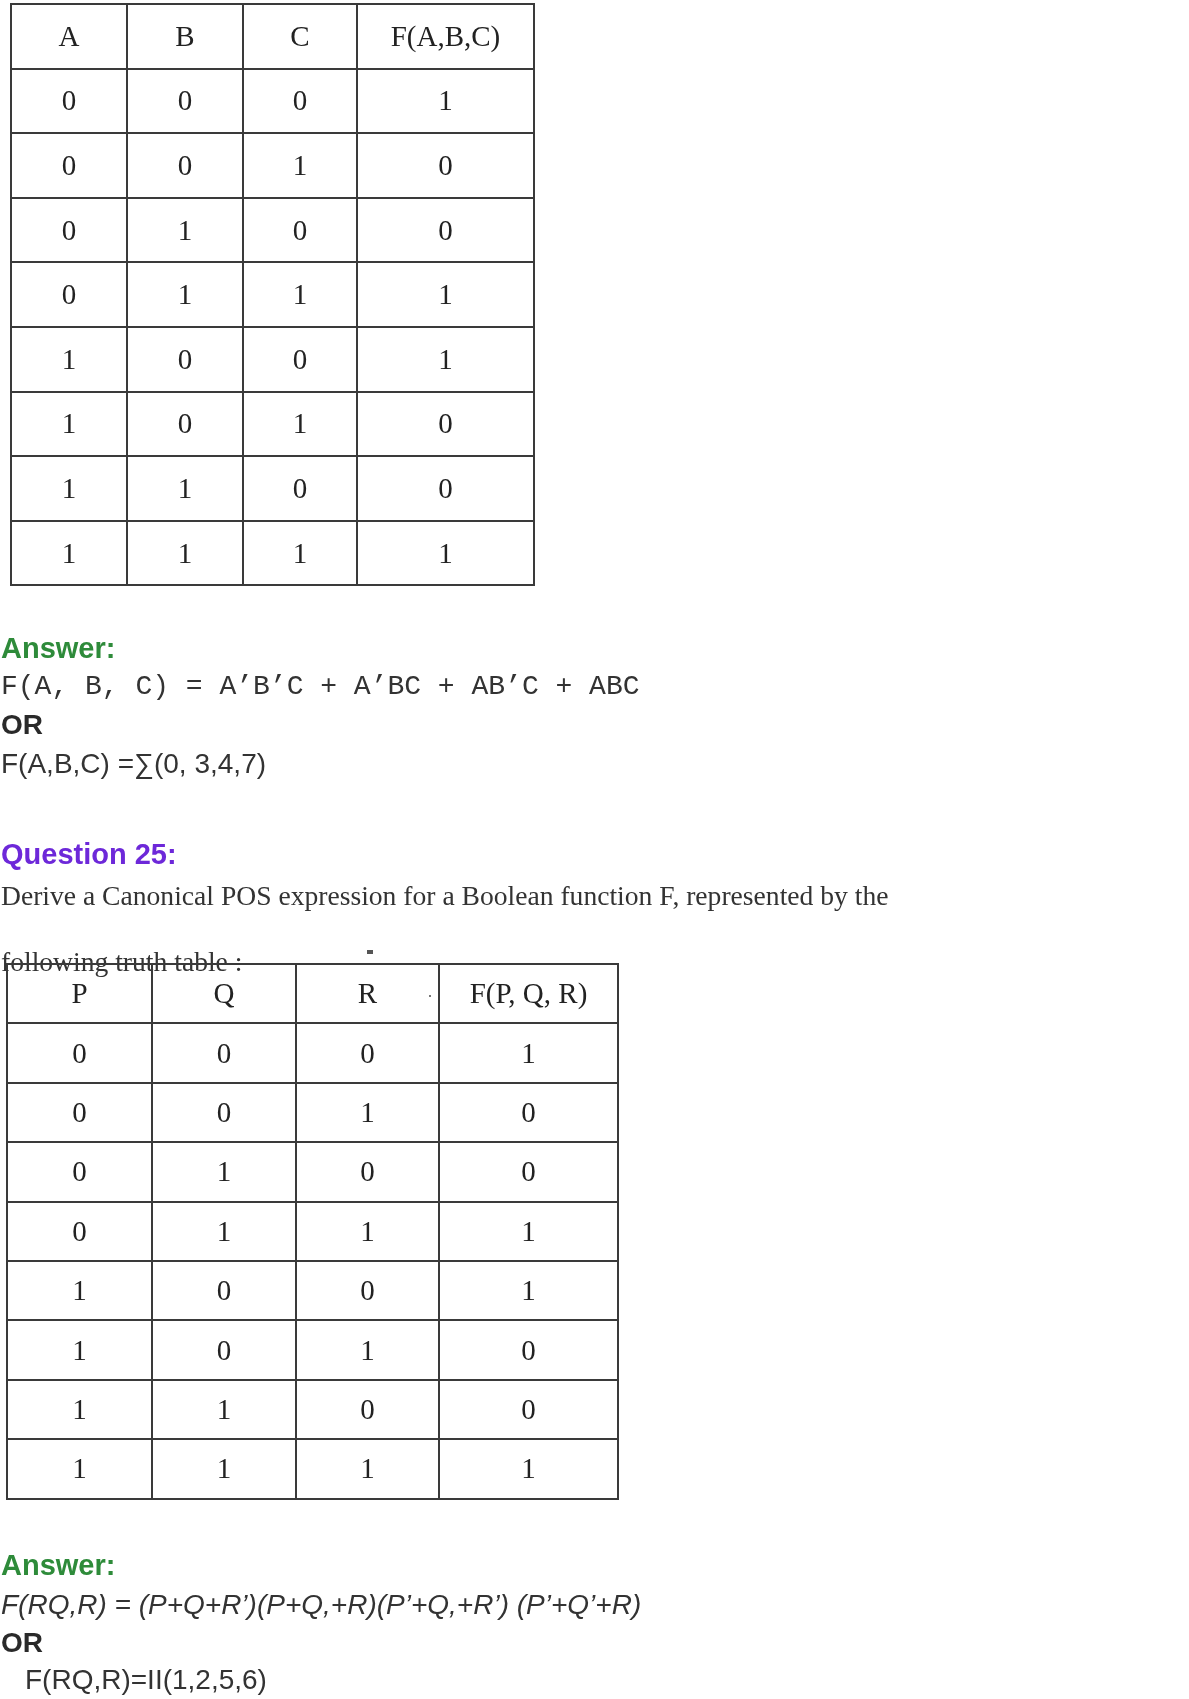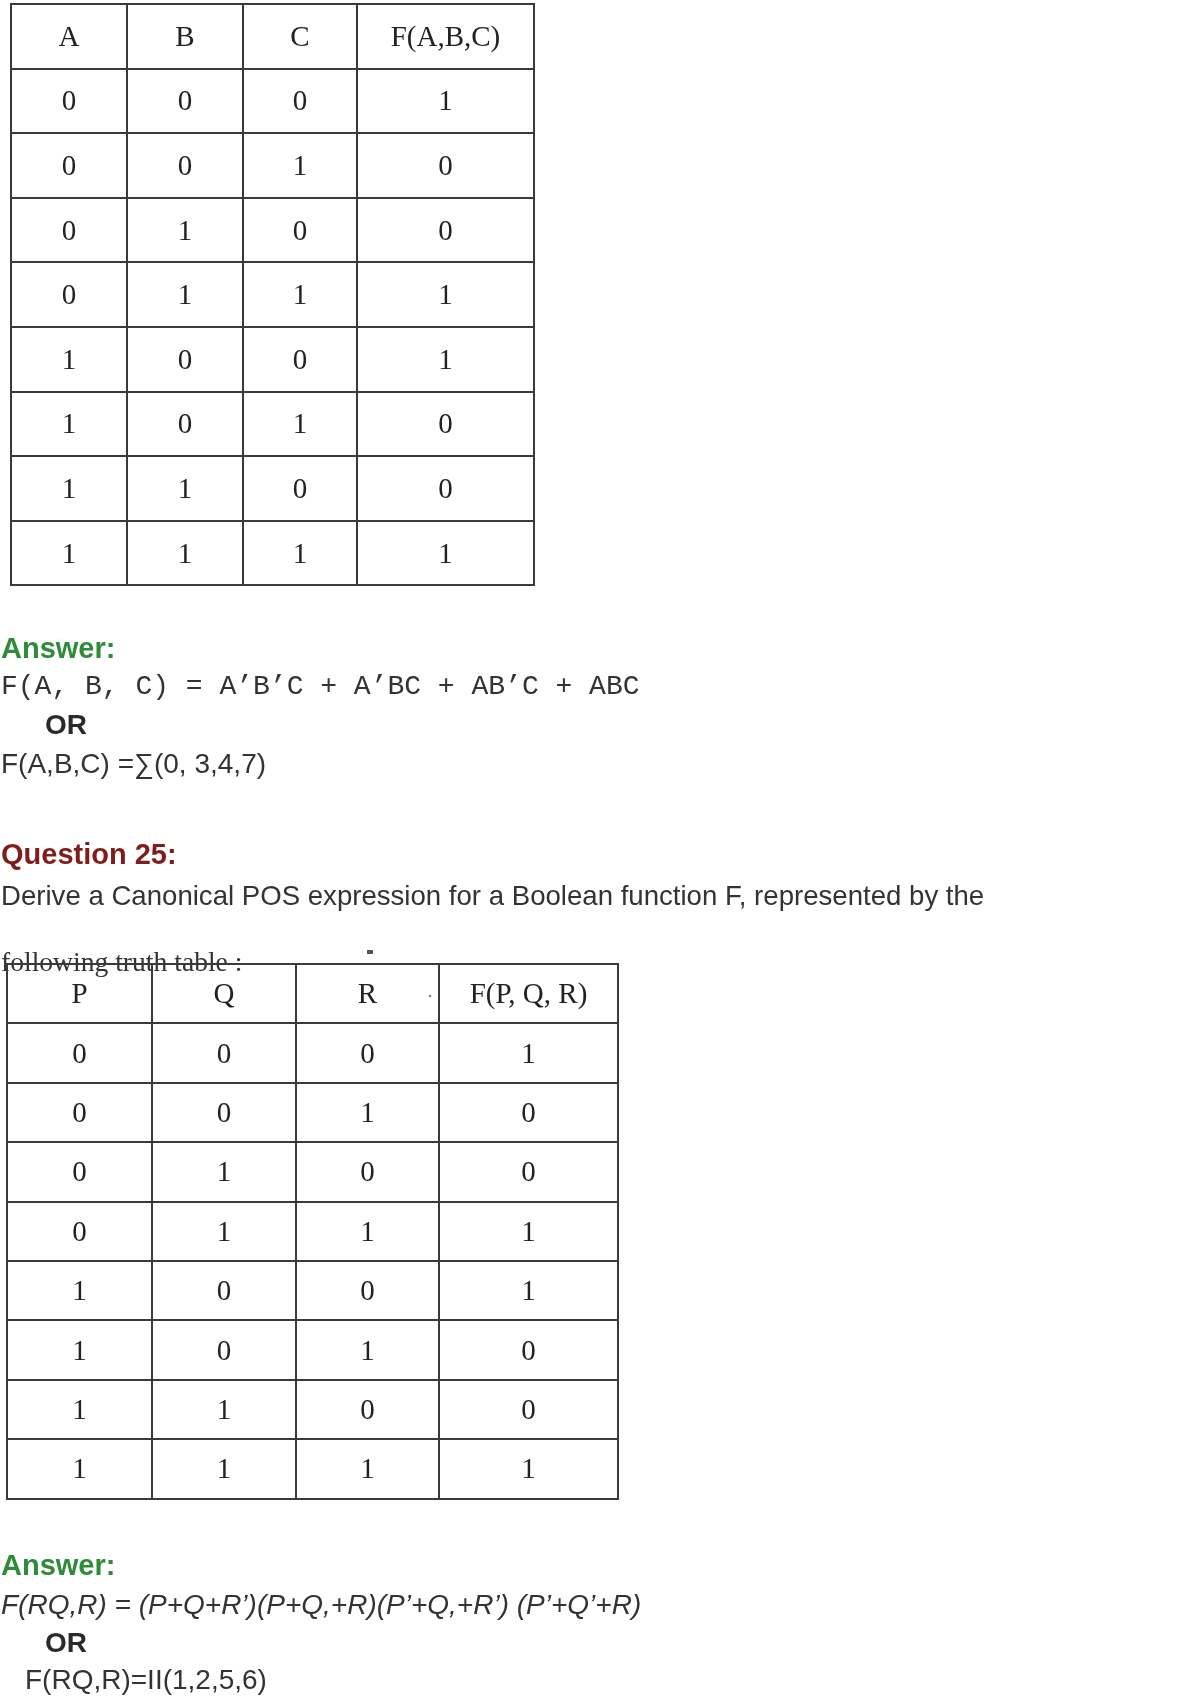--- a/index.html
+++ b/index.html
@@ -59,22 +59,22 @@
     font-size: 28px;
     line-height: 32px;
     color: #333333;
   }
   .heading {
     font-weight: bold;
     font-size: 29px;
     text-align: center;
   }
   .answer-heading { color: #2e8b3a; }
-  .question-heading { color: #7f1d1d; }
-  .bold-or { font-weight: bold; color: #2a2a2a; padding-left: 44px; }
+  .question-heading { color: #6d28d9; }
+  .bold-or { font-weight: bold; color: #2a2a2a; }
 
   .artifact {
     position: absolute;
     left: 367px;
     top: 950px;
     width: 6px;
     height: 4px;
     background: #555;
   }
   .artifact-dot {
@@ -155,21 +155,21 @@
     </tr>
   </tbody>
 </table>
 
 <div class="txt heading answer-heading" style="top:632px;">Answer:</div>
 <div class="txt" style="top:671px;font-family:Liberation Mono, monospace;">F(A, B, C) = A’B’C + A’BC + AB’C + ABC</div>
 <div class="txt bold-or" style="top:709px;">OR</div>
 <div class="txt" style="top:748px;">F(A,B,C) =∑(0, 3,4,7)</div>
 
 <div class="txt heading question-heading" style="top:838px;">Question 25:</div>
-<div class="txt" style="top:880px; font-size:27.6px;">Derive a Canonical POS expression for a Boolean function F, represented by the</div>
+<div class="txt" style="top:880px; font-size:27.6px;font-family:Liberation Serif, serif;">Derive a Canonical POS expression for a Boolean function F, represented by the</div>
 <div class="txt" style="top:946px; font-size:27.6px;font-family:Liberation Serif, serif;">following truth table :</div>
 
 <div class="artifact"></div>
 
 <table id="table2" class="truth-table">
   <colgroup>
       <col class="c1">
       <col class="c2">
       <col class="c3">
       <col class="c4">

